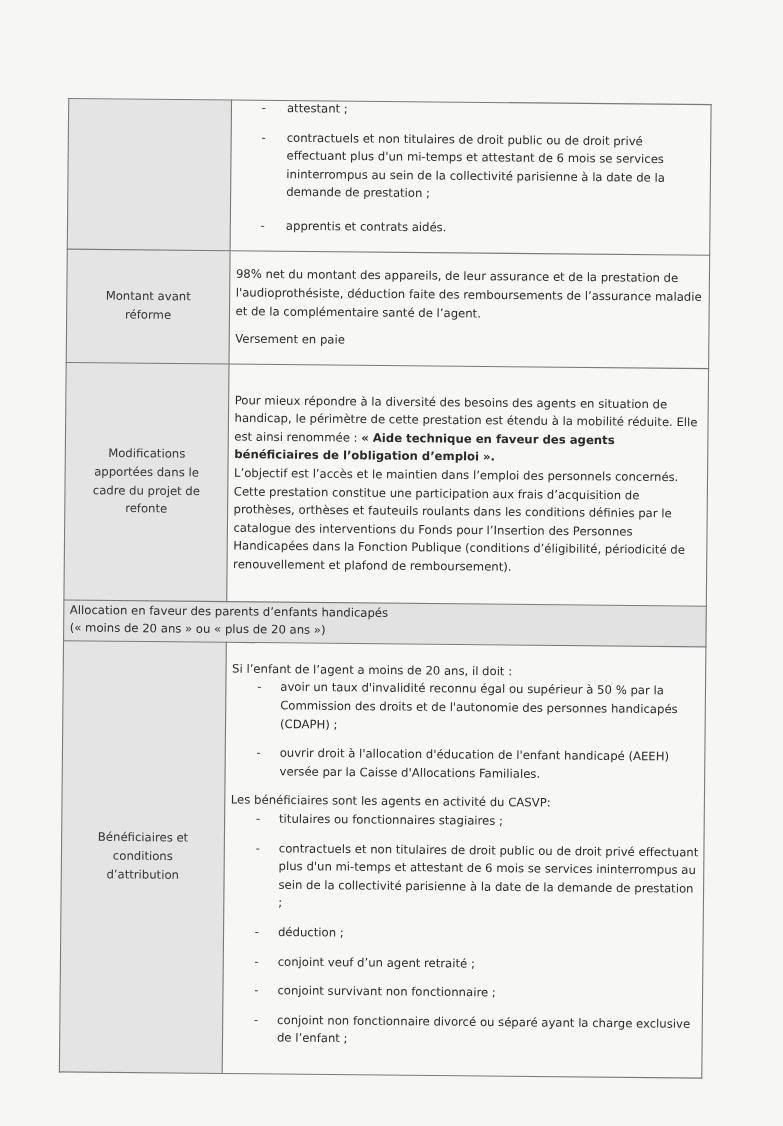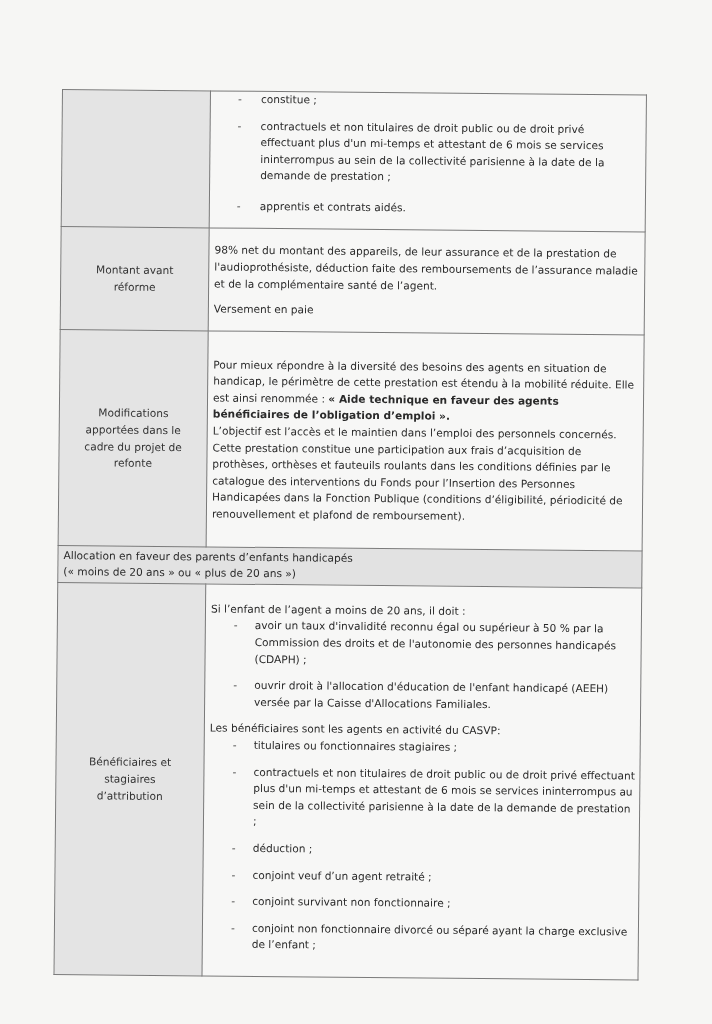--- a/index.html
+++ b/index.html
@@ -86,21 +86,21 @@
 
 <table class="page-table">
 
   <tbody>
       <tr style="height:137px;">
     <td class="label-cell"></td>
     <td class="content-cell" style="vertical-align:top;">
       <ul class="dash-list" style="margin-top:-1px;">
         <li>
           <span class="dash">-</span>
-          <span>constitue ;</span>
+          <span>attestant ;</span>
         </li>
         <li class="gap10" aria-hidden="true"></li>
         <li>
           <span class="dash">-</span>
           <span>contractuels et non titulaires de droit public ou de droit privé effectuant plus  d'un mi-temps et attestant de 6 mois se services ininterrompus au sein de la collectivité parisienne à la date de la demande de prestation ;</span>
         </li>
         <li class="gap14" aria-hidden="true"></li>
         <li>
           <span class="dash">-</span>
           <span>apprentis et contrats aidés.</span>
@@ -132,21 +132,21 @@
 
   <tr style="height:34px;">
     <td colspan="2" class="section-header">
       <div>Allocation en faveur des parents d’enfants handicapés</div>
       <div>(« moins de 20 ans » ou « plus de 20 ans »)</div>
     </td>
   </tr>
 
   <tr style="height:392px;">
     <td class="label-cell">
-      <span class="label-text">Bénéficiaires et stagiaires d’attribution</span>
+      <span class="label-text">Bénéficiaires et conditions d’attribution</span>
     </td>
     <td class="content-cell" style="vertical-align:top; padding-top:16px !important;">
       <p class="para">Si l’enfant de l’agent a moins de 20 ans, il doit :</p>
       <ul class="dash-list inner">
         <li>
           <span class="dash">-</span>
           <span>avoir un taux d'invalidité reconnu égal ou supérieur à 50 % par la Commission des droits et de l'autonomie des personnes handicapés (CDAPH) ;</span>
         </li>
         <li class="gap10" aria-hidden="true"></li>
         <li>

